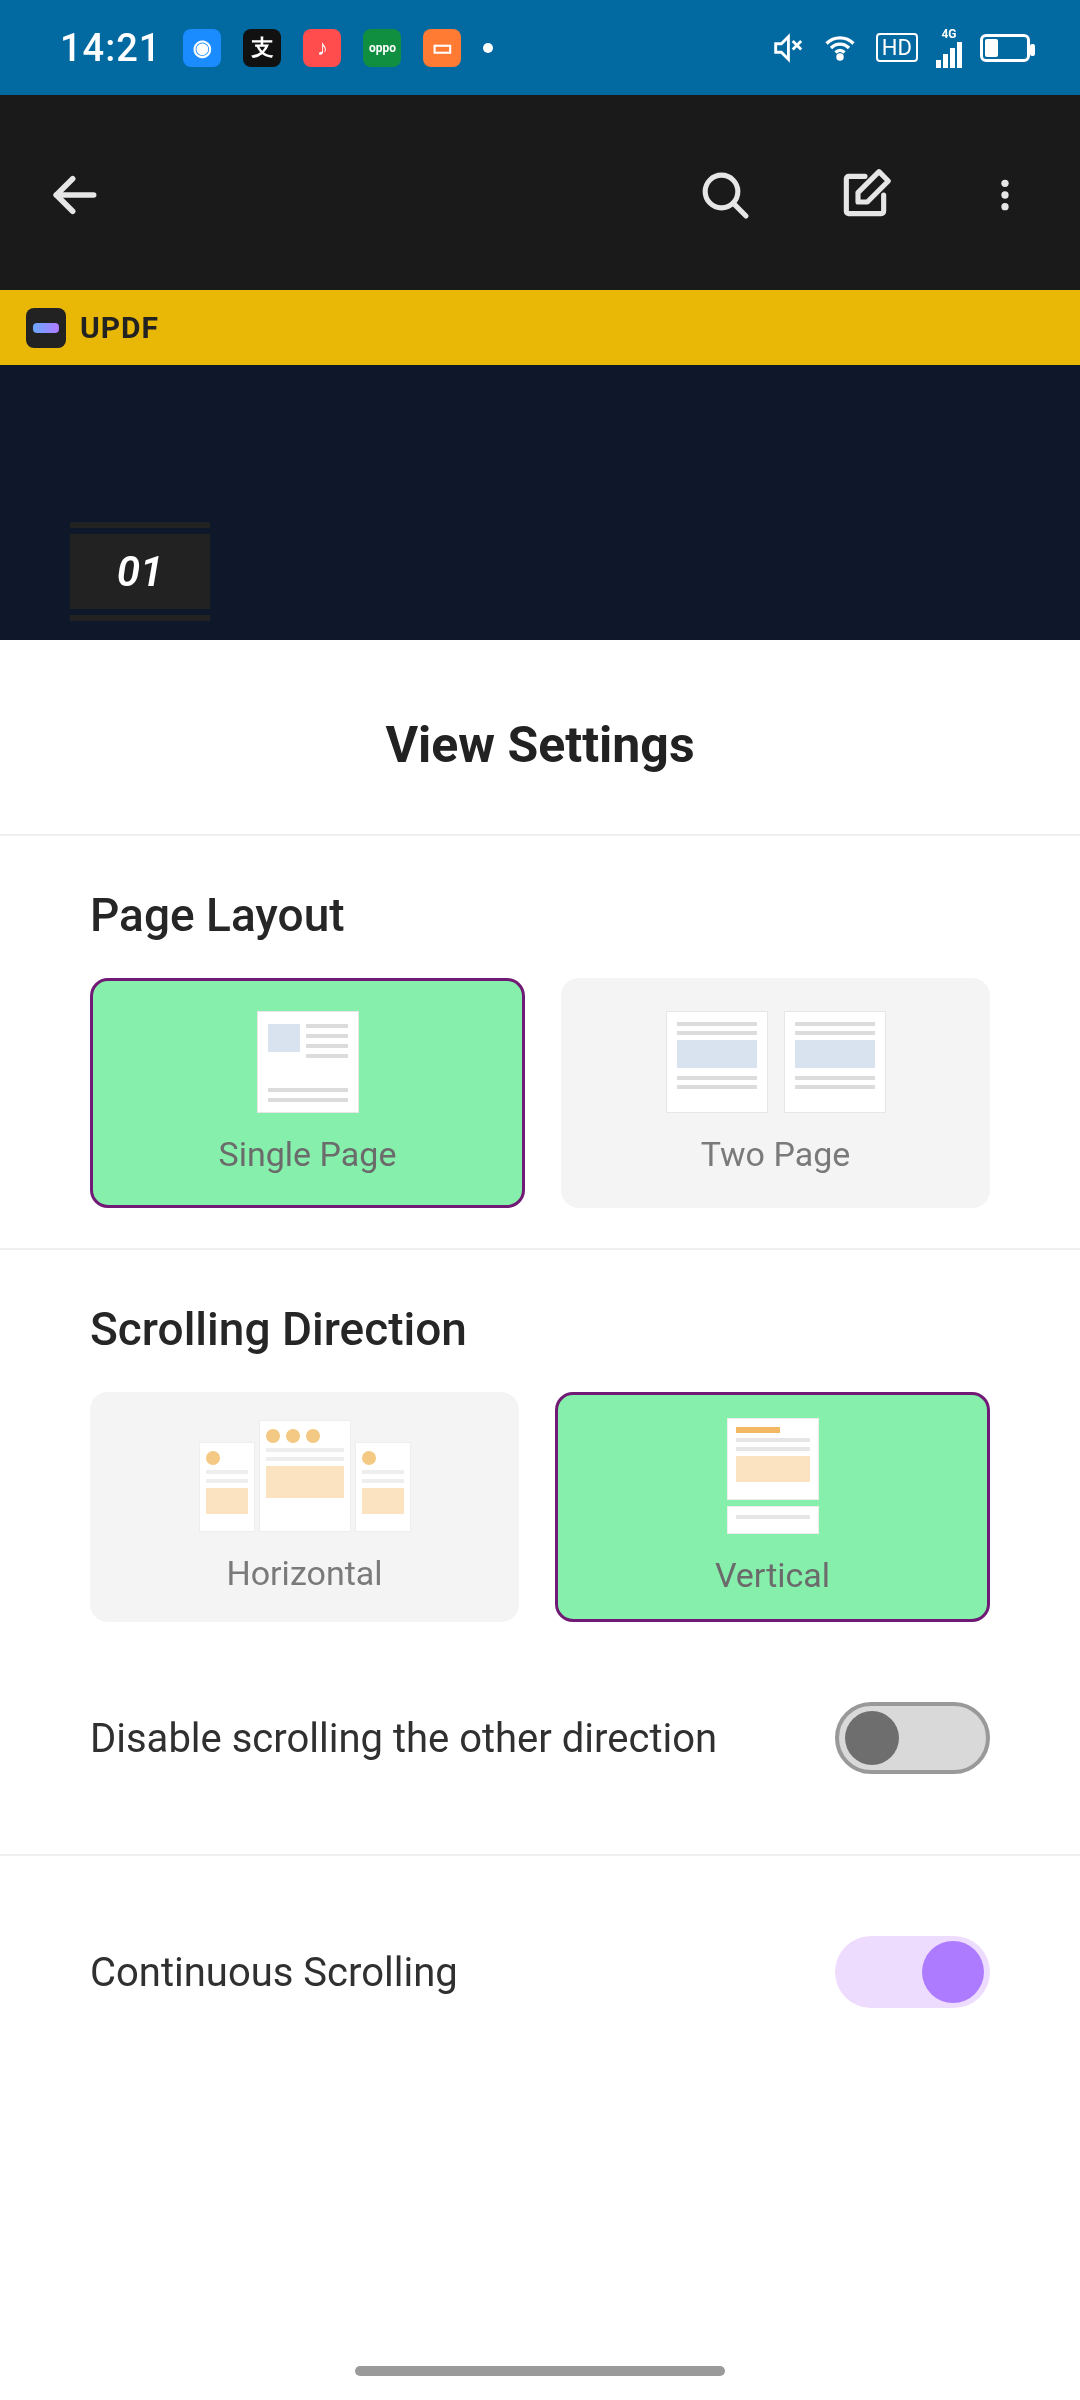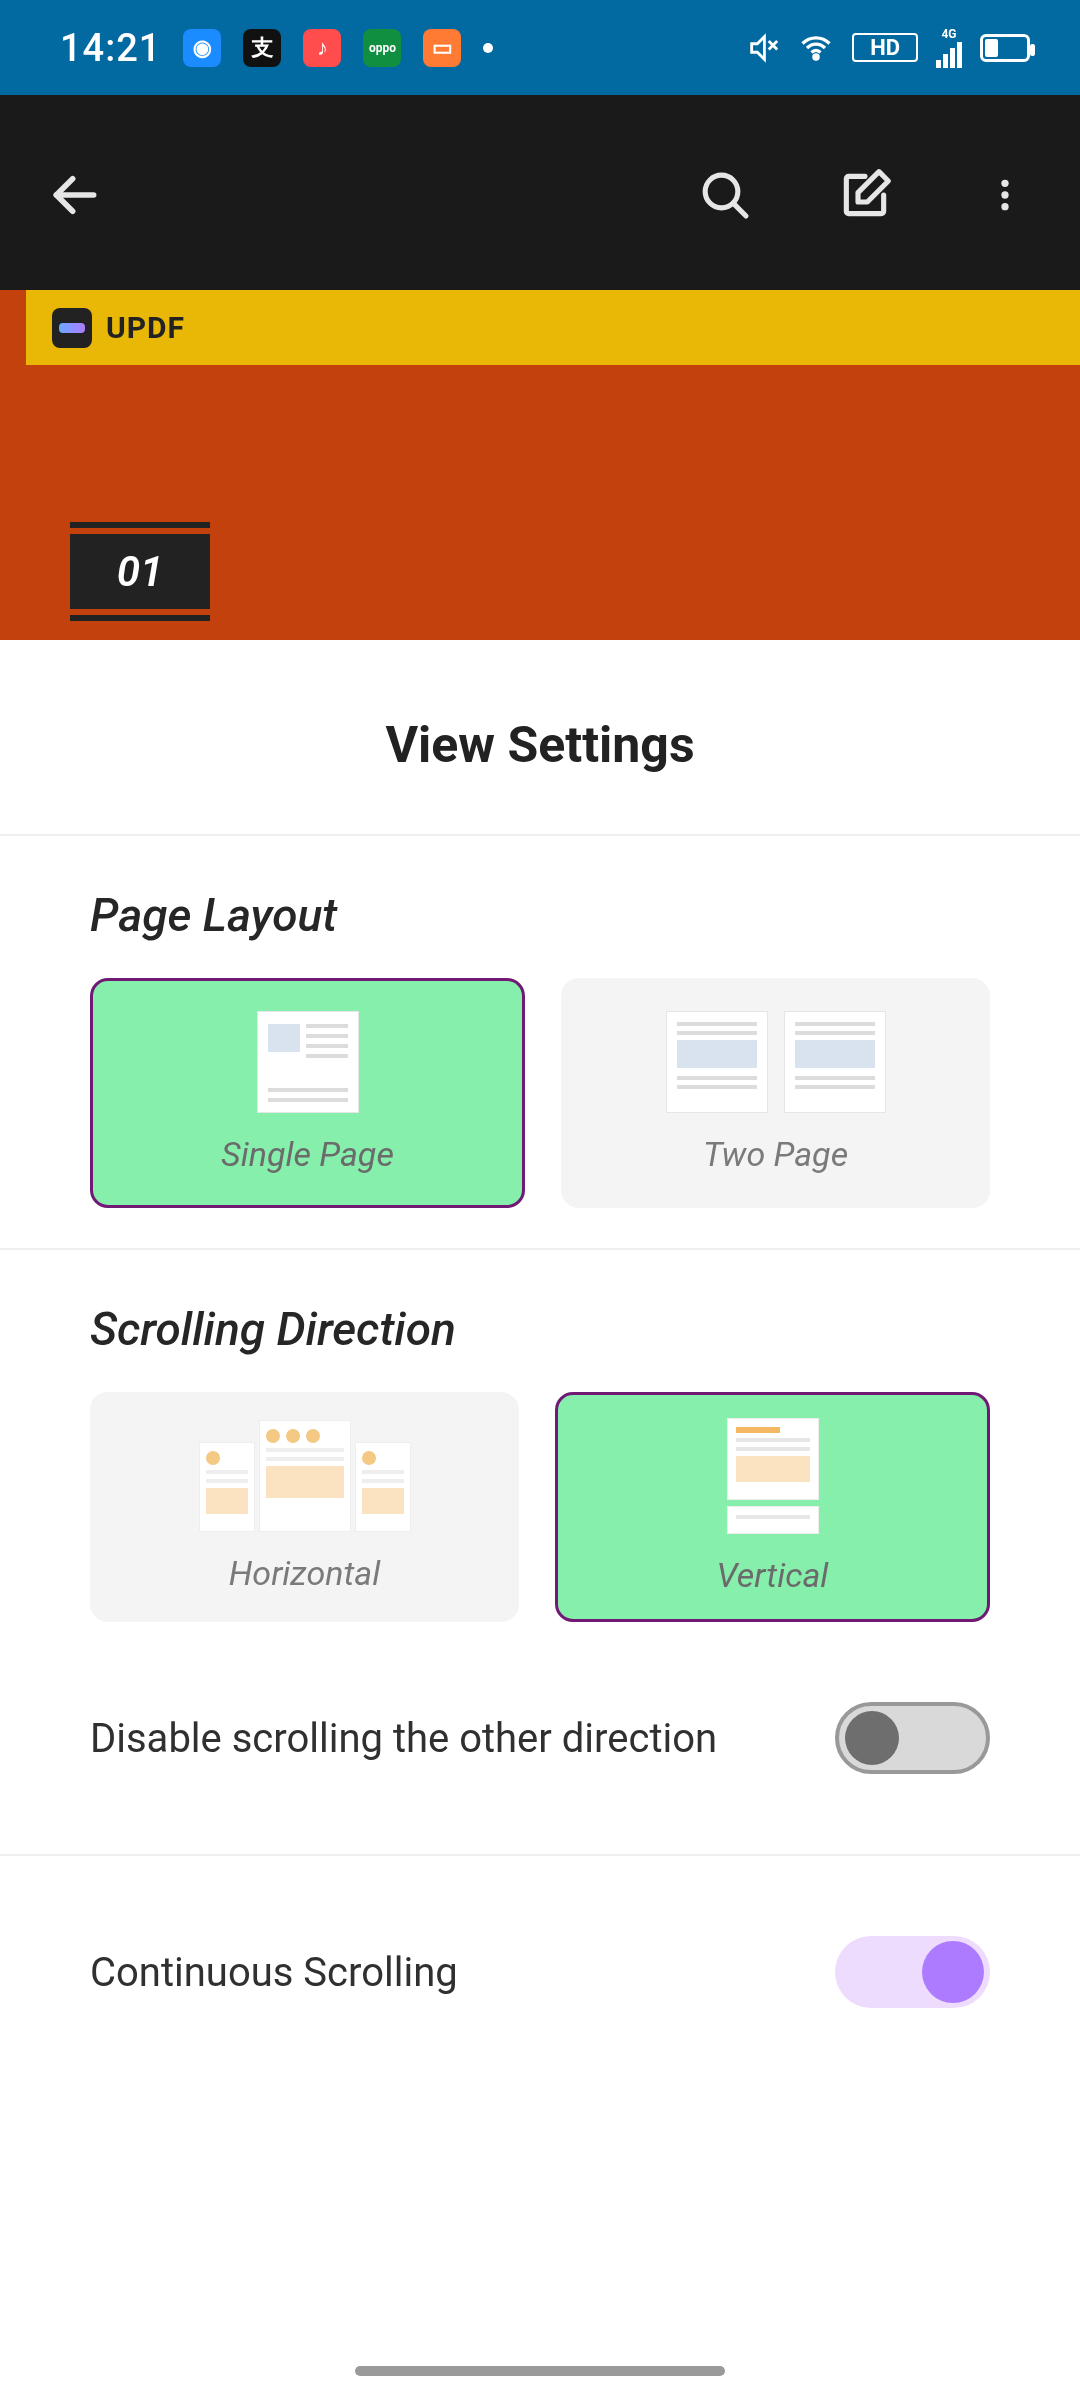--- a/index.html
+++ b/index.html
@@ -7,51 +7,51 @@
   .root { width: 1080px; height: 2400px; position: relative; overflow: hidden; background:#fff; }
 
   
   .statusbar { height: 95px; background: #0369a1; color: #fff; display: flex; align-items: center; padding: 0 50px 0 60px; justify-content: space-between; }
   .sb-left { display: flex; align-items: center; gap: 22px; }
   .sb-time { font-size: 38px; font-weight: 500; letter-spacing: 1px; }
   .sb-appicon { width: 38px; height: 38px; border-radius: 8px; display:flex; align-items:center; justify-content:center; font-size:22px; color:#fff; font-weight:bold;}
   .sb-dot { width:10px;height:10px;border-radius:50%;background:#fff;}
   .sb-right { display:flex; align-items:center; gap: 18px; }
   .sb-sys { font-size:28px; color:#fff; display:flex; align-items:center; }
-  .sb-hd { border:2px solid #fff; border-radius:4px; padding:0 16px; font-size:22px; font-weight:bold;}
+  .sb-hd { border:2px solid #fff; border-radius:4px; padding:0 4px; font-size:22px; font-weight:normal;}
   .sb-batt { width:50px;height:28px;border:3px solid #fff;border-radius:6px;position:relative;}
   .sb-batt::after{content:"";position:absolute;right:-8px;top:7px;width:5px;height:12px;background:#fff;border-radius:2px;}
   .sb-batt-fill{position:absolute;left:2px;top:2px;bottom:2px;width:30%;background:#fff;border-radius:2px;}
   .sb-sig { display:flex; align-items:flex-end; gap:2px; height:28px;}
   .sb-sig span{width:5px;background:#fff;}
   .sb-sig span:nth-child(1){height:8px;} .sb-sig span:nth-child(2){height:14px;} .sb-sig span:nth-child(3){height:20px;} .sb-sig span:nth-child(4){height:26px;}
 
   
   .appbar { height: 200px; background:#1a1a1a; display:flex; align-items:center; justify-content:space-between; padding:0 40px 0 40px; }
   .appbar-left { display:flex; align-items:center; }
   .appbar-right { display:flex; align-items:center; gap:70px; }
   .icon-btn { width:70px; height:70px; display:flex; align-items:center; justify-content:center; color:#e6e6e6; cursor:pointer; }
   svg { display:block; }
 
   
-  .dim { position:absolute; top:290px; left:0; right:0; height:393px; background:#c2410c;padding-left:26px; }
+  .dim { position:absolute; top:290px; left:0; right:0; height:393px; background:#0f172a; }
   .banner { background:#e9b806; height:75px; display:flex; align-items:center; gap:14px; padding-left:26px; }
   .banner-logo { width:40px;height:40px;border-radius:8px;background:#222; display:flex;align-items:center;justify-content:center;}
   .banner-logo-wave{width:26px;height:10px;border-radius:4px;background:linear-gradient(90deg,#6aa8ff,#b07bff);}
   .banner-label { font-size:30px; font-weight:700; color:#222; letter-spacing:1px;}
   .page-thumb { position:absolute; left:70px; top:225px;margin-top:7px; }
   .page-thumb .bar{height:6px;background:#222;width:140px;}
   .page-thumb .box{width:140px;height:75px;background:#222;color:#fff;display:flex;align-items:center;justify-content:center;font-size:42px;font-style:italic;font-weight:600;margin:6px 0;}
 
   
   .sheet { position:absolute; top:640px; left:0; right:0; bottom:0; background:#fff; border-radius:0; }
   .sheet-title { text-align:center; font-size:50px; font-weight:700; color:#222; padding:76px 0 60px; }
   .sheet-divider{ height:2px; background:#efefef; }
 
-  .section { padding: 52px 90px 0 90px; font-style: italic; }
+  .section { padding: 52px 90px 0 90px; }
   .section-title { font-size:46px; color:#262626; font-weight:500; margin-bottom:36px; }
 
   .cards { display:flex; gap:36px; }
   .card { flex:1; height:230px; border-radius:18px; background:#f4f4f4; display:flex; flex-direction:column; align-items:center; justify-content:center; gap:22px; cursor:pointer; }
   .card.selected { background:#86efac; border:3px solid #701a75; }
   .card-label { font-size:34px; color:#7a7a7a; }
   .card.selected .card-label { color:#6b6b6b; }
 
   
   .pv-single { width:100px;height:100px;background:#fff;box-shadow:0 0 0 1px #e6e6e6;position:relative;}

